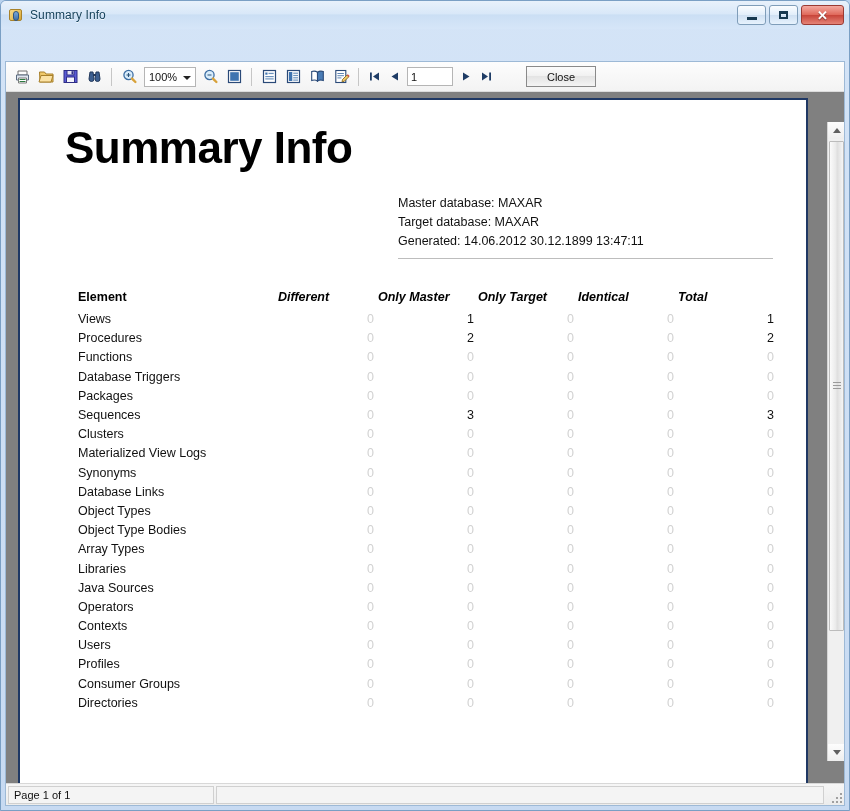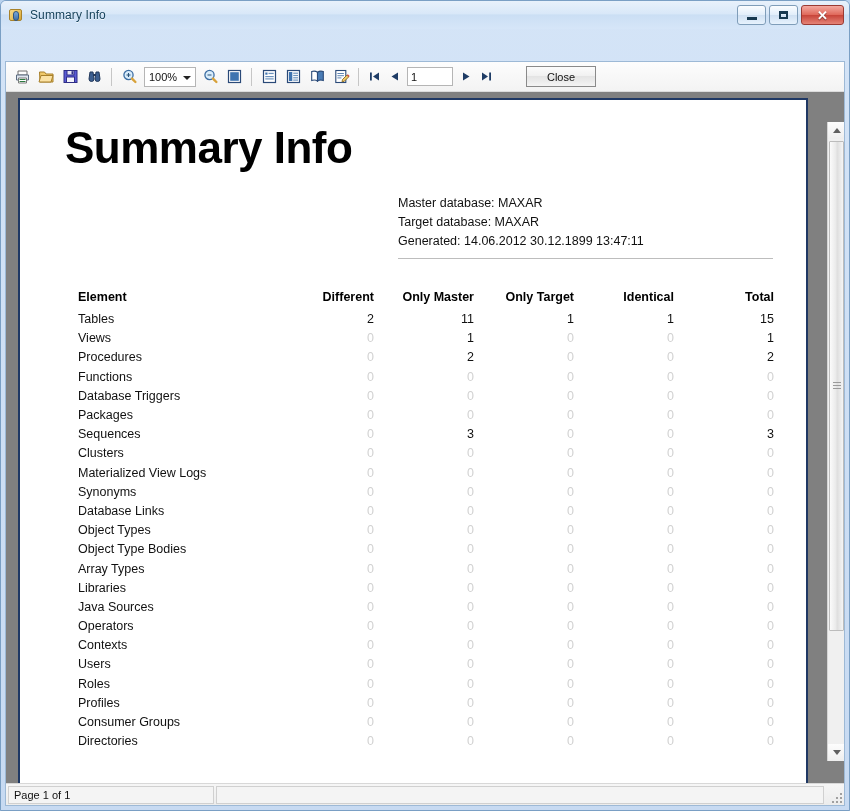--- a/index.html
+++ b/index.html
@@ -212,21 +212,21 @@
     font-size: 12.5px;
   }
   .rtable th {
     font-weight: bold;
     font-size: 12.5px;
     color: #000;
     padding: 0 0 6px 0;
     white-space: nowrap;
   }
   .rtable th.el { text-align: left; width: 200px; }
-  .rtable th.num { text-align: right; width: 100px; padding-right: 4px; }
+  .rtable th.num { text-align: left; width: 100px; padding-right: 4px; font-style: italic; }
   .rtable td {
     padding: 0 0 1px 0;
     height: 19.2px;
     color: #111;
     white-space: nowrap;
   }
   .rtable td.el { text-align: left; }
   .rtable td.num { text-align: right; padding-right: 4px; }
   .rtable td.num.zero { color: #d2d2d2; }
 
@@ -487,42 +487,34 @@
                 <th class="el">Element</th>
                 <th class="num">Different</th>
                 <th class="num">Only Master</th>
                 <th class="num">Only Target</th>
                 <th class="num">Identical</th>
                 <th class="num">Total</th>
               </tr>
             </thead>
             <tbody>
                 <tr>
-                  <td class="el">Tables</td>
+                  <td class="el">Views</td>
+                  <td class="num zero">0</td>
+                  <td class="num">1</td>
+                  <td class="num zero">0</td>
+                  <td class="num zero">0</td>
+                  <td class="num">1</td>
+                </tr>
+                <tr>
+                  <td class="el">Procedures</td>
+                  <td class="num zero">0</td>
                   <td class="num">2</td>
-                  <td class="num">11</td>
-                  <td class="num">1</td>
-                  <td class="num">1</td>
-                  <td class="num">15</td>
-                </tr>
-                <tr>
-                  <td class="el">Views</td>
-                  <td class="num zero">0</td>
-                  <td class="num">1</td>
-                  <td class="num zero">0</td>
-                  <td class="num zero">0</td>
-                  <td class="num">1</td>
-                </tr>
-                <tr>
-                  <td class="el">Procedures</td>
+                  <td class="num zero">0</td>
                   <td class="num zero">0</td>
                   <td class="num">2</td>
-                  <td class="num zero">0</td>
-                  <td class="num zero">0</td>
-                  <td class="num">2</td>
                 </tr>
                 <tr>
                   <td class="el">Functions</td>
                   <td class="num zero">0</td>
                   <td class="num zero">0</td>
                   <td class="num zero">0</td>
                   <td class="num zero">0</td>
                   <td class="num zero">0</td>
                 </tr>
                 <tr>
@@ -632,28 +624,20 @@
                 <tr>
                   <td class="el">Contexts</td>
                   <td class="num zero">0</td>
                   <td class="num zero">0</td>
                   <td class="num zero">0</td>
                   <td class="num zero">0</td>
                   <td class="num zero">0</td>
                 </tr>
                 <tr>
                   <td class="el">Users</td>
-                  <td class="num zero">0</td>
-                  <td class="num zero">0</td>
-                  <td class="num zero">0</td>
-                  <td class="num zero">0</td>
-                  <td class="num zero">0</td>
-                </tr>
-                <tr>
-                  <td class="el">Roles</td>
                   <td class="num zero">0</td>
                   <td class="num zero">0</td>
                   <td class="num zero">0</td>
                   <td class="num zero">0</td>
                   <td class="num zero">0</td>
                 </tr>
                 <tr>
                   <td class="el">Profiles</td>
                   <td class="num zero">0</td>
                   <td class="num zero">0</td>

